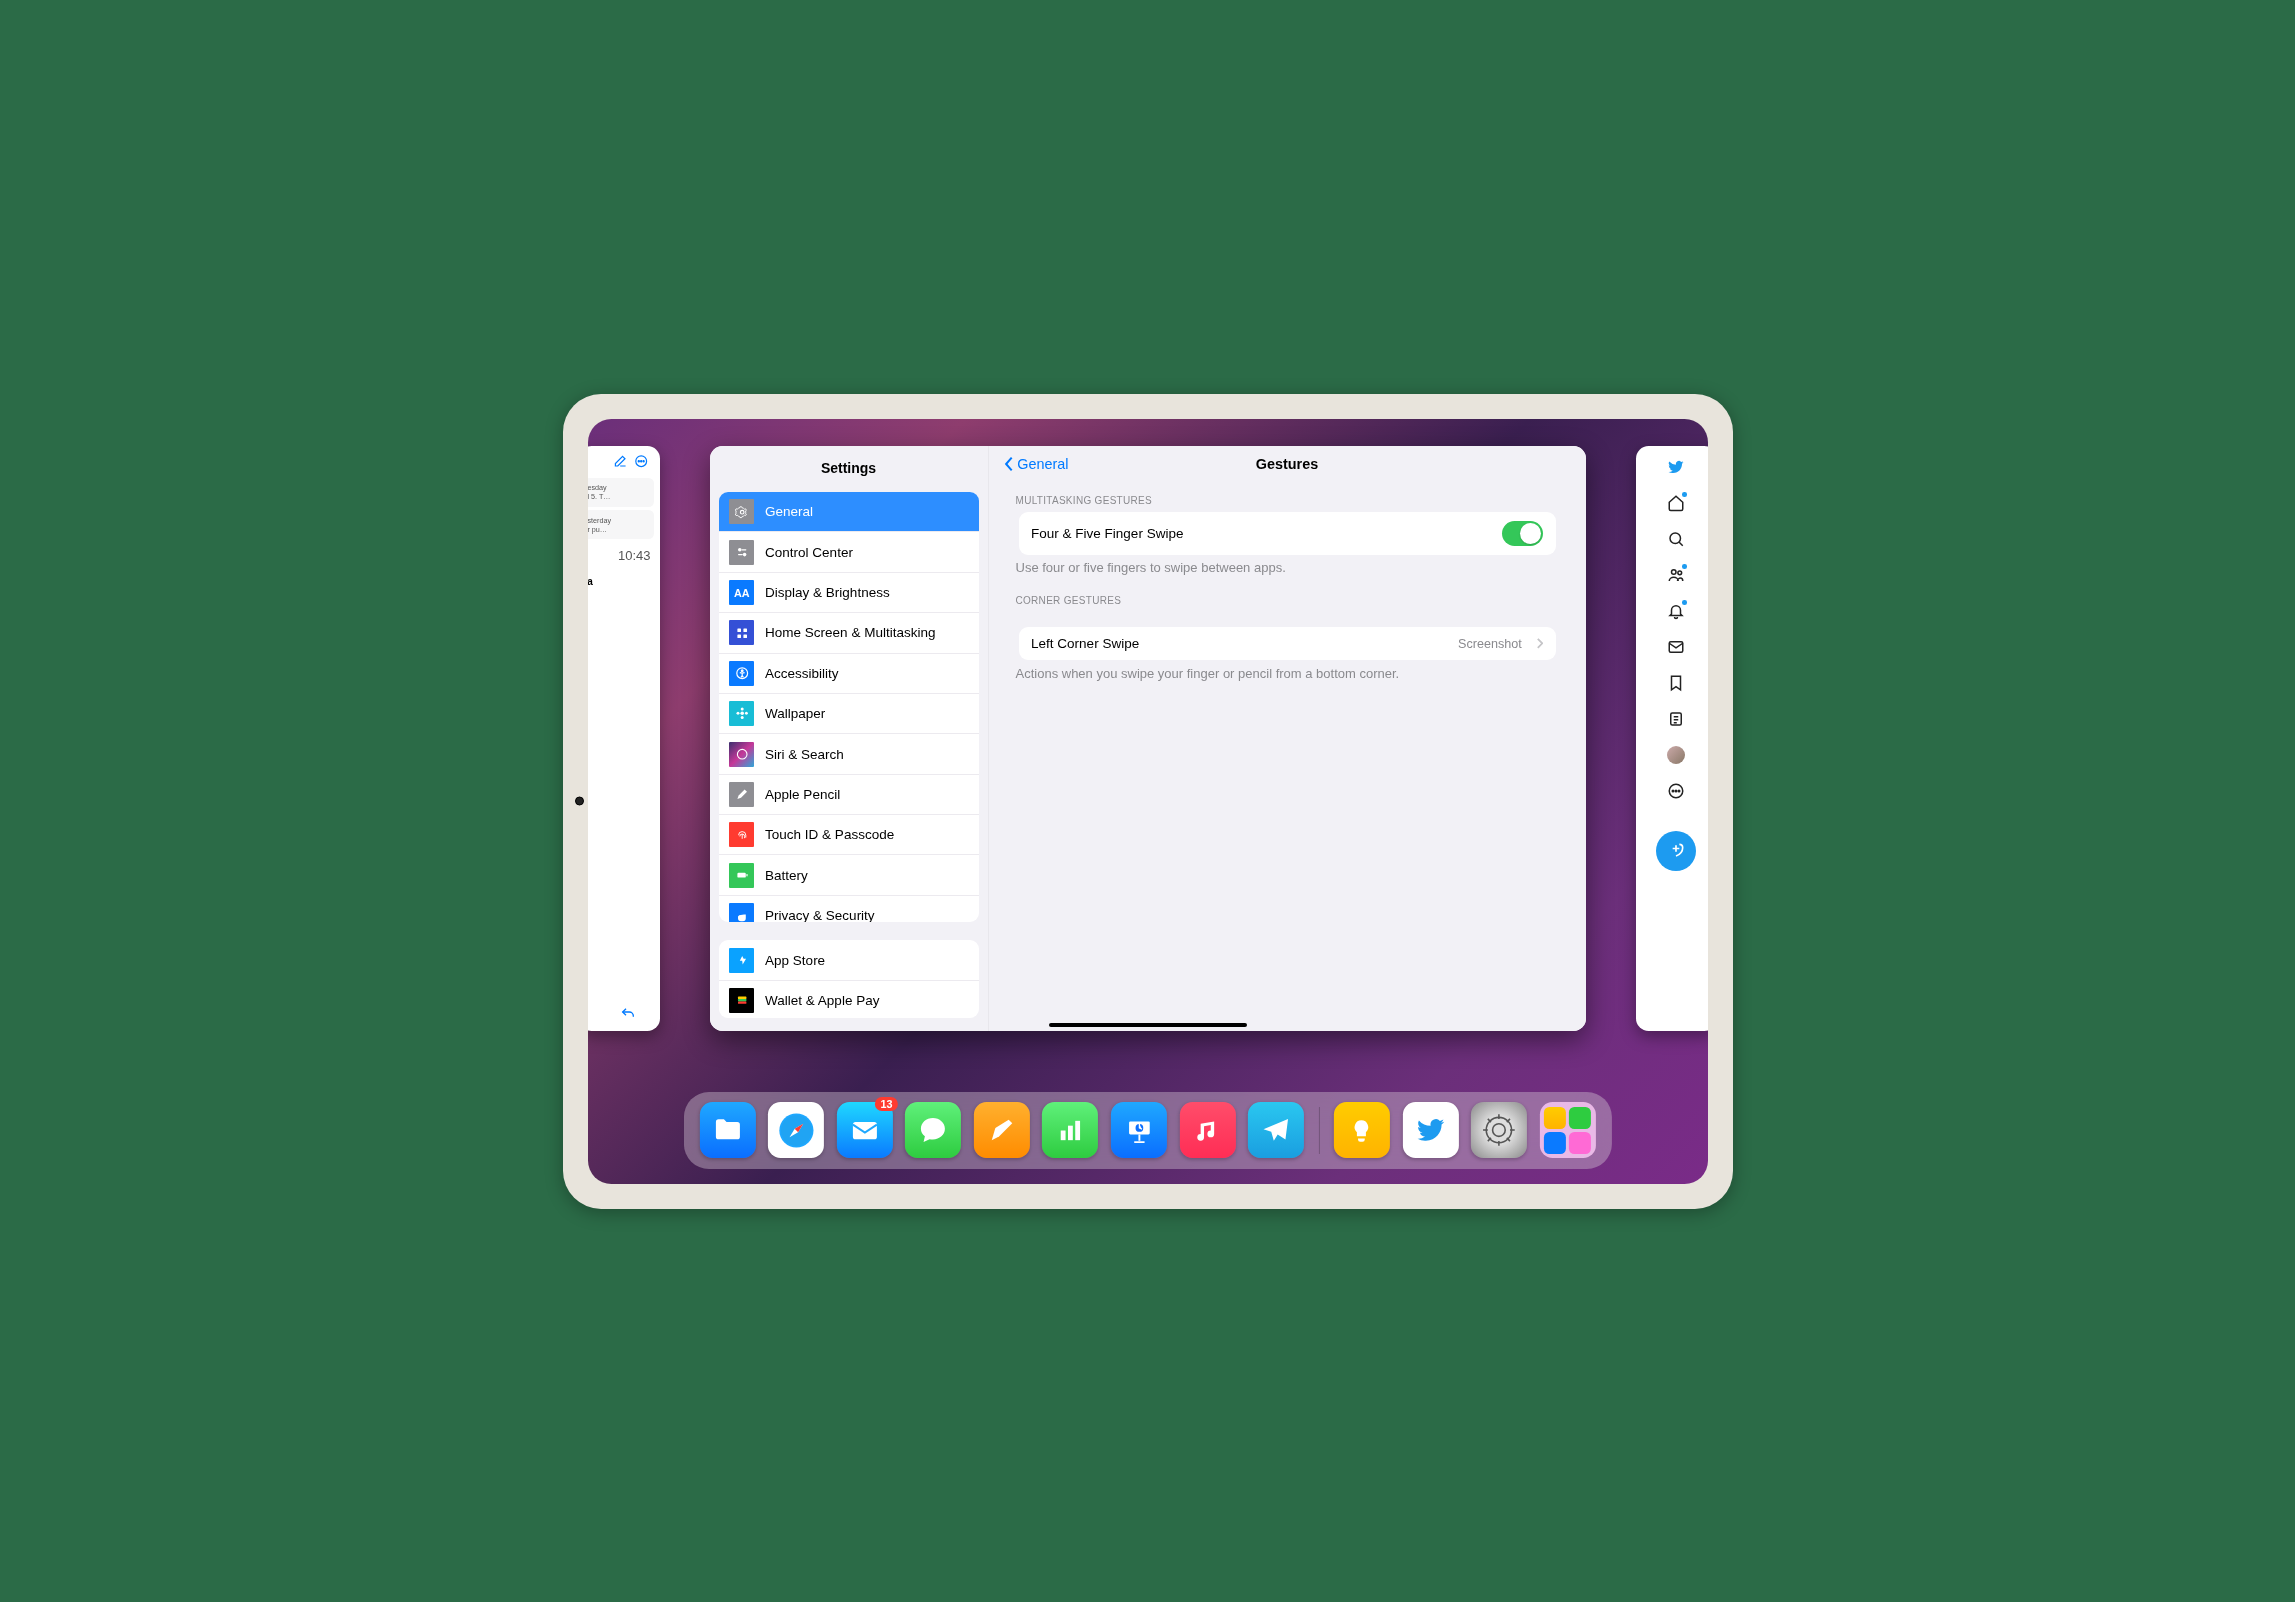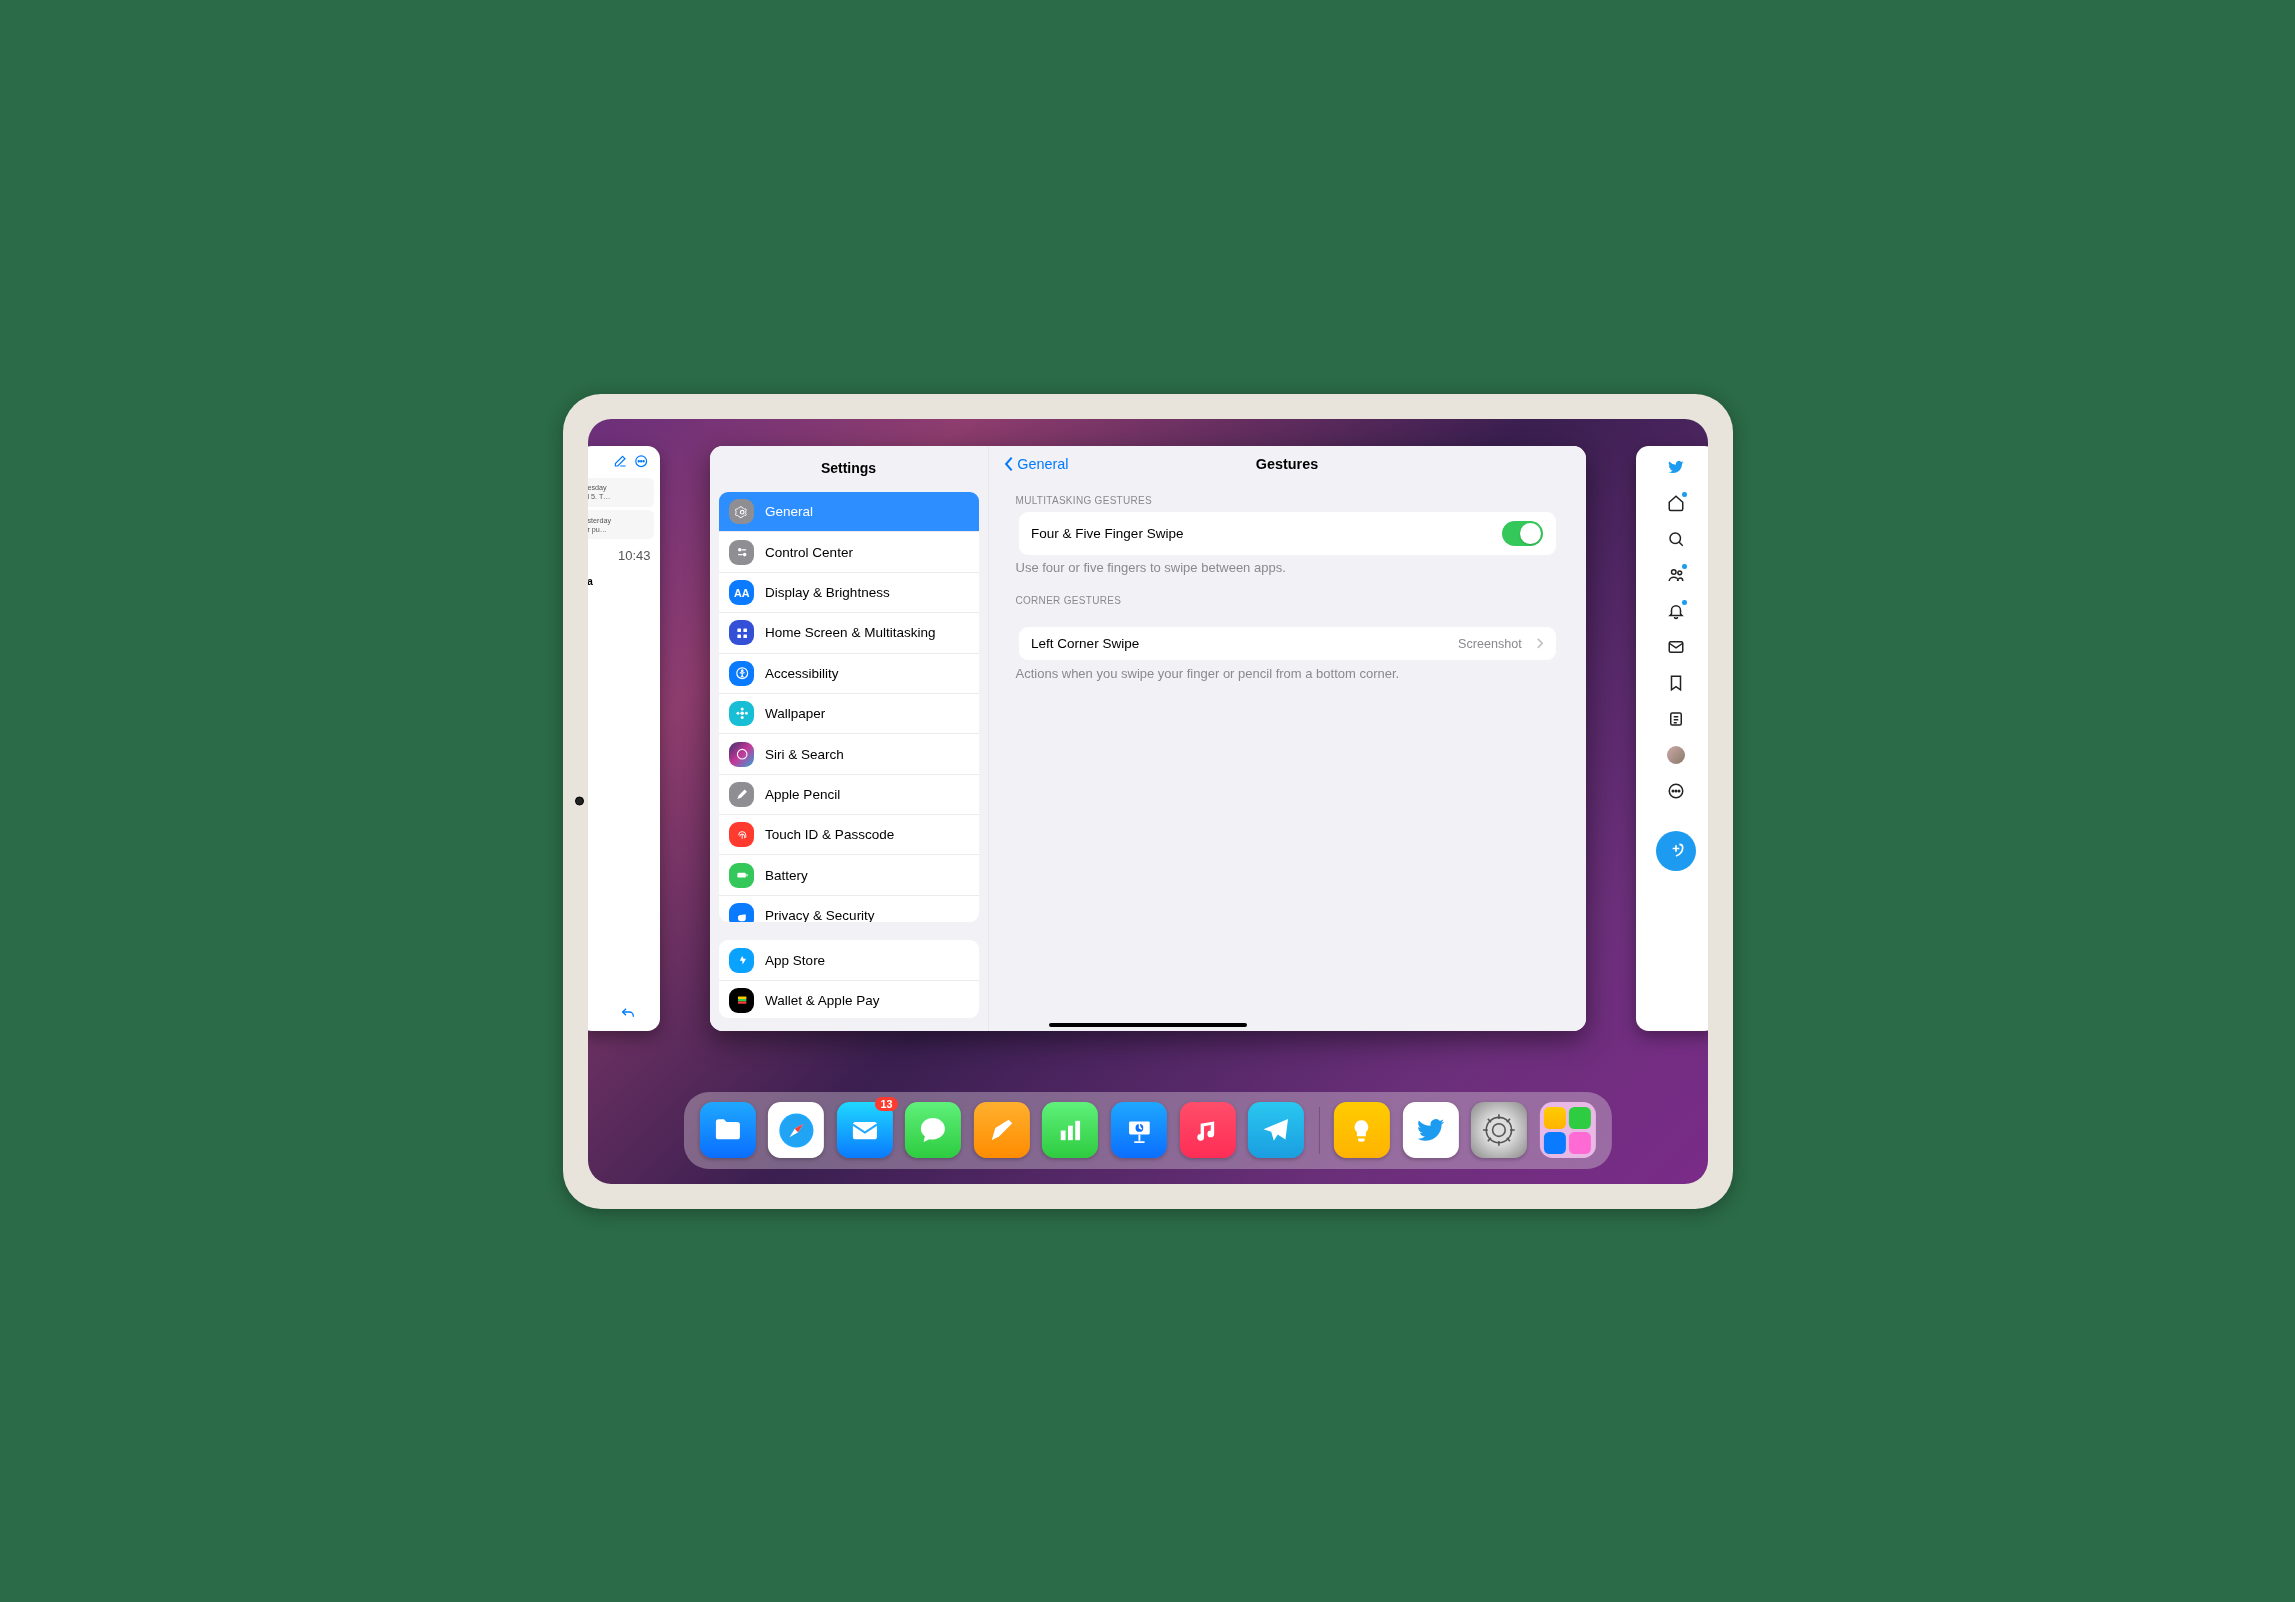--- a/index.html
+++ b/index.html
@@ -110,21 +110,21 @@
   gap: 10.8px;
   padding: 7.2px 10.8px;
   font-size: 13.5px;
   color: #000;
   border-bottom: 0.9px solid #eceaef;
 }
 .settings-row:last-child { border-bottom: none; }
 .settings-row.selected { background: #2d8eff; color: #fff; }
 .settings-row.selected .row-icon { filter: none; }
 .row-icon {
-  width: 25px; height: 25px; border-radius: 9px;
+  width: 25px; height: 25px; border-radius: 1px;
   display: flex; align-items: center; justify-content: center;
   color: #fff; flex-shrink: 0;
 }
 
 .detail {
   flex: 1;
   background: #f2f1f6;
   display: flex;
   flex-direction: column;
 }

